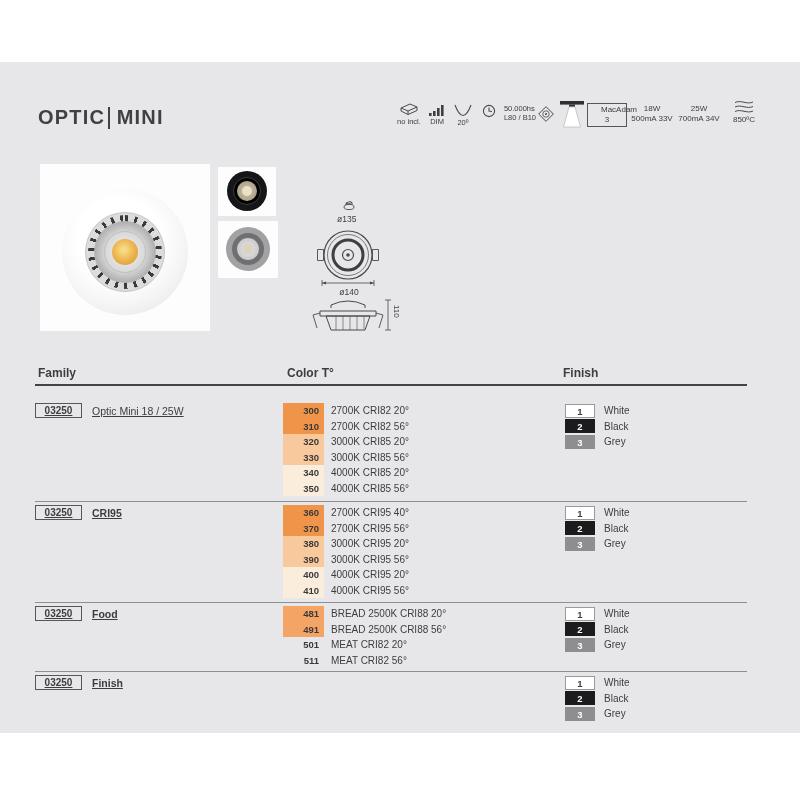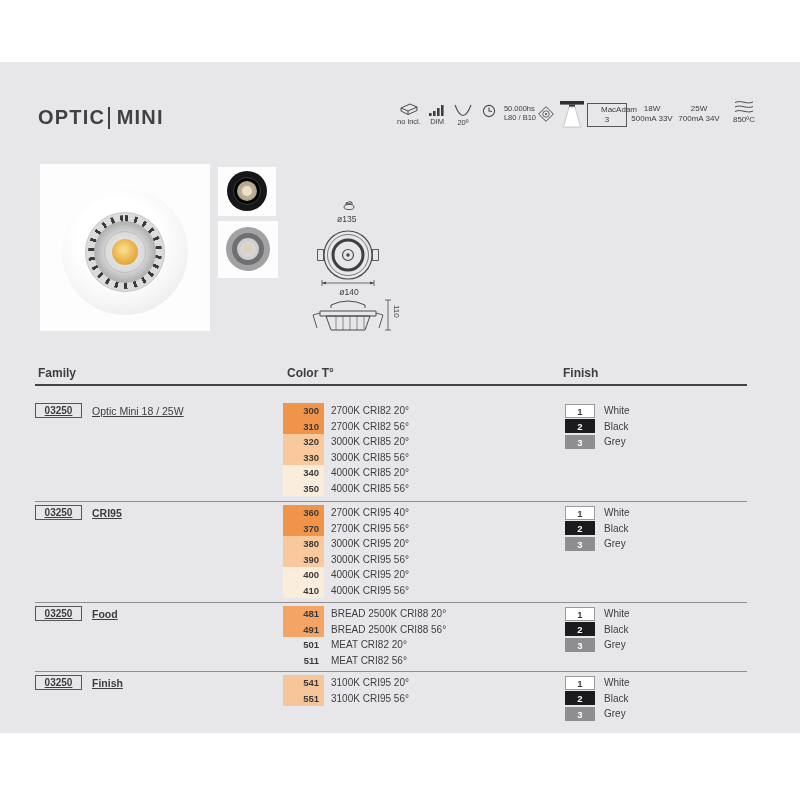--- a/index.html
+++ b/index.html
@@ -333,30 +333,20 @@
         <div class="flabel">Grey</div>
       </div>
   </div>
 
   <div class="rule-grey" style="top:671px;"></div>
 
   <div class="family" style="top:675px;">
     <span class="fam-code">03250</span>
     <span class="fam-name">Finish</span>
   </div>
-  <div class="cgroup" style="top:675px;">
-    <div class="crow">
-        <div class="cchip" style="background-color: rgb(246, 198, 154);">541</div>
-        <div class="clabel">3100K CRI95 20°</div>
-      </div>
-    <div class="crow">
-        <div class="cchip" style="background-color: rgb(246, 198, 154);">551</div>
-        <div class="clabel">3100K CRI95 56°</div>
-      </div>
-  </div>
   <div class="fgroup" style="top:675px;">
     <div class="frow">
         <div class="fchip" style="background-color: rgb(255, 255, 255); color: rgb(61, 61, 63); border-color: rgb(154, 154, 156);">1</div>
         <div class="flabel">White</div>
       </div>
     <div class="frow">
         <div class="fchip" style="background-color: rgb(27, 27, 29); color: rgb(255, 255, 255); border-color: rgb(27, 27, 29);">2</div>
         <div class="flabel">Black</div>
       </div>
     <div class="frow">

